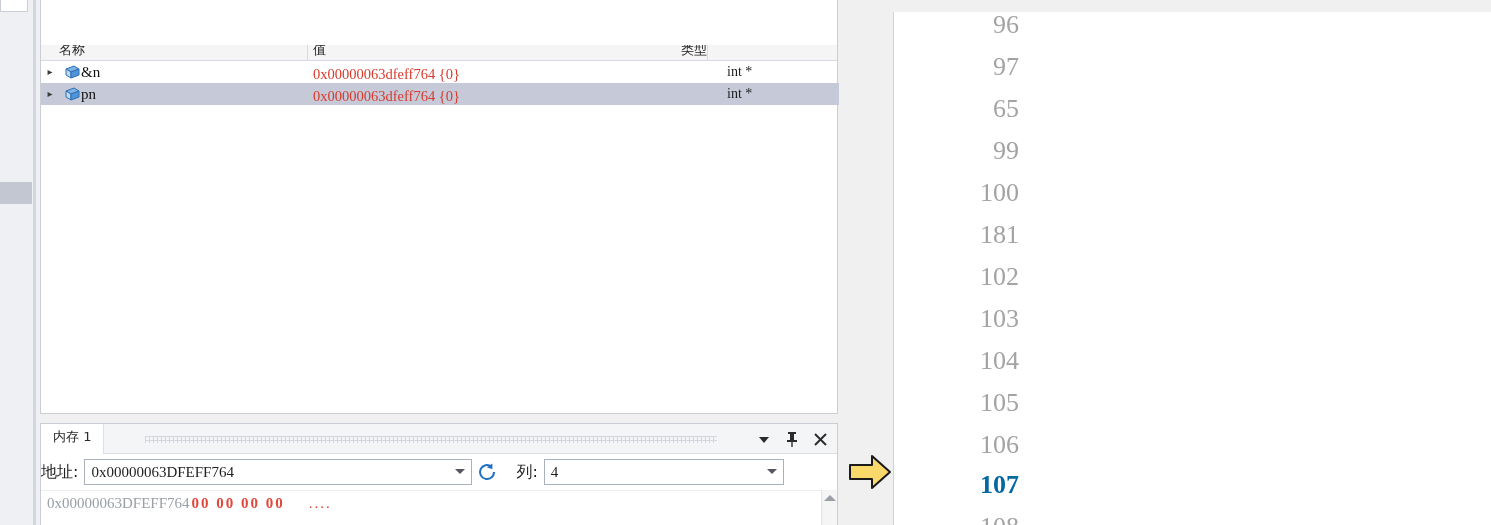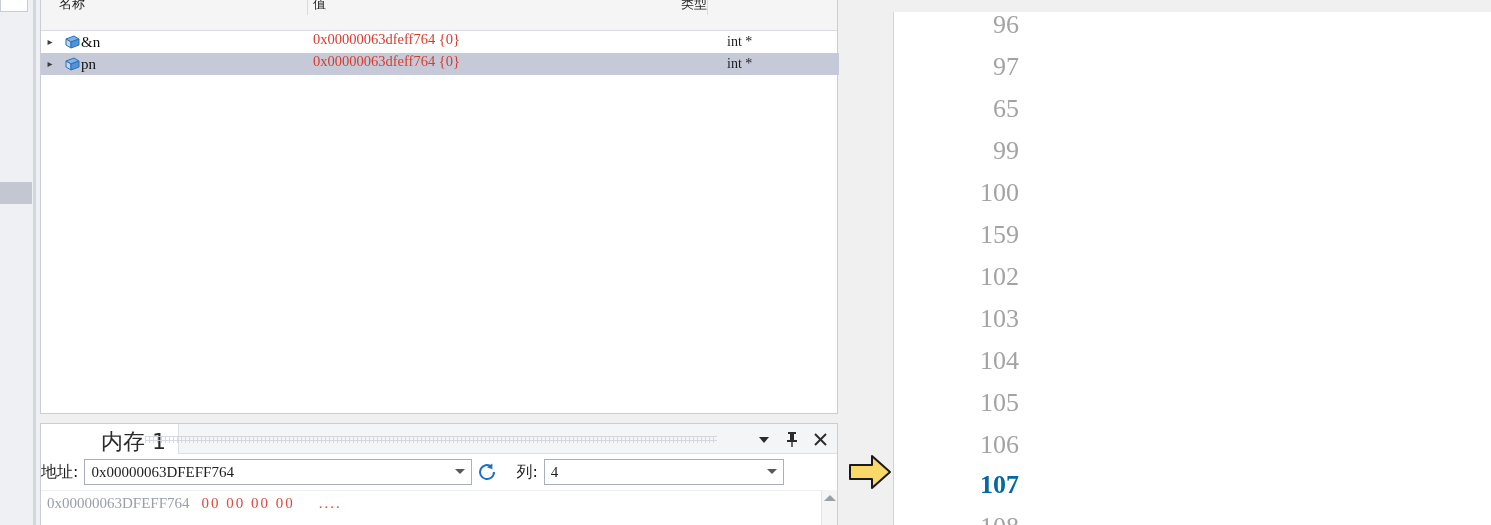--- a/index.html
+++ b/index.html
@@ -16,52 +16,52 @@
   .left-strip { position:absolute; left:0; top:0; width:40px; height:525px; background:#eef0f4; }
   .left-strip-panel-frag { position:absolute; left:0; top:-14px; width:28px; height:26px;
       background:#ffffff; border:1px solid #c8cdd6; border-top:none; }
   .left-strip-grayblock { position:absolute; left:0; top:182px; width:32px; height:22px;
       background:#c3c7d2; }
   .strip-divider { position:absolute; left:33px; top:0; width:3px; height:525px; background:#d3d6dd; }
 
   
   .watch-panel { position:absolute; left:40px; top:-2px; width:798px; height:416px;
       background:#ffffff; border:1px solid #c8cdd6; }
-  .watch-header { position:relative; height:32px; background:#f5f5f5; border-bottom:1px solid #d8dbe1;
-      overflow:hidden; }
+  .watch-header { position:relative; height:16px; background:#f5f5f5; border-bottom:1px solid #d8dbe1;
+      overflow:hidden;margin-top:46px; }
   .wh-cell { position:absolute; top:-4px; font-size:13px; color:#1e1e1e; white-space:nowrap;
       font-family:"Liberation Sans", sans-serif; }
   .wh-c0 { left:18px; } .wh-c1 { left:272px; } .wh-c2 { left:640px; }
   .wh-sep { position:absolute; top:0; width:1px; height:16px; background:#d8dbe1; }
 
   .watch-rows { position:relative; }
   .w-row { position:relative; height:22px; display:flex; align-items:center; }
   .w-row.selected .w-name, .w-row.selected .w-val, .w-row.selected .w-type { background:#c5c9d8; }
   .w-name { position:absolute; left:0; width:268px; height:22px; display:flex; align-items:center; }
-  .w-val  { position:absolute; left:268px; width:400px; height:22px; display:flex; align-items:flex-start;
+  .w-val  { position:absolute; left:268px; width:400px; height:22px; display:flex; align-items:flex-end;
             padding-left:4px; }
   .w-type { position:absolute; left:668px; width:130px; height:22px; display:flex; align-items:center;
             padding-left:18px; }
   .expander { width:18px; text-align:center; font-size:10px; color:#3c3c3c; line-height:1; }
   .cube-icon { width:22px; display:flex; align-items:center; justify-content:center; }
   .w-label { font-size:15px; color:#111; font-family:"Liberation Serif", serif; }
   .w-value-text { font-size:14.5px; color:#d83b2c; font-family:"Liberation Serif", serif; white-space:nowrap; }
   .w-type-text { font-size:14px; color:#1e1e1e; font-family:"Liberation Serif", serif; }
 
   .watch-addrow { padding:2px 0 0 28px; }
   .watch-addrow span { font-size:15px; color:#6f6f6f; font-style:italic;
       font-family:"DejaVu Sans", sans-serif; }
 
   
   .mem-panel { position:absolute; left:40px; top:423px; width:798px; height:104px;
       background:#ffffff; border:1px solid #c8cdd6; }
   .mem-titlebar { position:relative; height:30px; background:#f4f5f7; border-bottom:1px solid #dcdfe5; }
   .mem-tab { position:absolute; left:0; top:0; height:30px; padding:3px 12px 0 12px;
       background:#ffffff; border-right:1px solid #dcdfe5; }
-  .mem-tab-label { font-size:22px; color:#2b2b2b; font-family:"DejaVu Sans", sans-serif;margin-left:48px; }
+  .mem-tab-label { font-size:13px; color:#2b2b2b; font-family:"DejaVu Sans", sans-serif; }
   .mem-grip { position:absolute; left:104px; top:12px; right:120px; height:7px;
       background-image:
         repeating-linear-gradient(to right,#cfd3da 0 1px, transparent 1px 4px),
         repeating-linear-gradient(to bottom,#cfd3da 0 1px, transparent 1px 4px);
       background-size:4px 4px; opacity:.85; }
   .mem-ctrls { position:absolute; right:4px; top:2px; display:flex; align-items:center; gap:2px; }
   .mem-btn { width:26px; height:26px; display:flex; align-items:center; justify-content:center;
       color:#2b2b2b; }
 
   .mem-toolbar { position:relative; height:36px; display:flex; align-items:center;
@@ -75,21 +75,21 @@
       border-left:5px solid transparent; border-right:5px solid transparent; border-top:5px solid #55595f; }
   .combo-addr { width:388px; }
   .combo-cols { width:240px; }
   .refresh-btn { width:30px; height:26px; display:flex; align-items:center; justify-content:center; }
 
   .mem-body { position:relative; height:36px; overflow:hidden; background:#ffffff;
       border-top:1px solid #eceef1; }
   .mem-line { display:flex; align-items:center; padding-left:6px; height:24px; white-space:nowrap;
       font-family:"Liberation Serif", serif; font-size:15px; }
   .mem-addr { color:#9aa0a8; }
-  .mem-bytes { color:#e04a3c; margin-left:12px; letter-spacing:2px; }
+  .mem-bytes { color:#e04a3c; margin-left:2px; letter-spacing:2px;font-weight:bold; }
   .mem-ascii { color:#e04a3c; margin-left:24px; letter-spacing:2px; }
 
   .mem-vscroll { position:absolute; right:0; top:66px; width:16px; height:38px;
       background:#f5f5f5; border-left:1px solid #e1e3e7; }
   .vs-arrow { margin:5px auto 0 auto; width:0; height:0;
       border-left:6px solid transparent; border-right:6px solid transparent; border-bottom:6px solid #9aa0a8; }
 
   
   .arrow-annot { position:absolute; left:848px; top:452px; width:44px; height:40px; }
 
@@ -234,21 +234,21 @@
     </svg>
   </div>
 
   <div class="editor">
     <div class="gutter">
       <div class="ln" style="top:-2px">96</div>
       <div class="ln" style="top:40px">97</div>
       <div class="ln" style="top:82px">65</div>
       <div class="ln" style="top:124px">99</div>
       <div class="ln" style="top:166px">100</div>
-      <div class="ln" style="top:208px">159</div>
+      <div class="ln" style="top:208px">181</div>
       <div class="ln" style="top:250px">102</div>
       <div class="ln" style="top:292px">103</div>
       <div class="ln" style="top:334px">104</div>
       <div class="ln" style="top:376px">105</div>
       <div class="ln" style="top:418px">106</div>
       <div class="ln active" style="top:458px">107</div>
       <div class="ln" style="top:500px">108</div>
     </div>
 
   </div>

